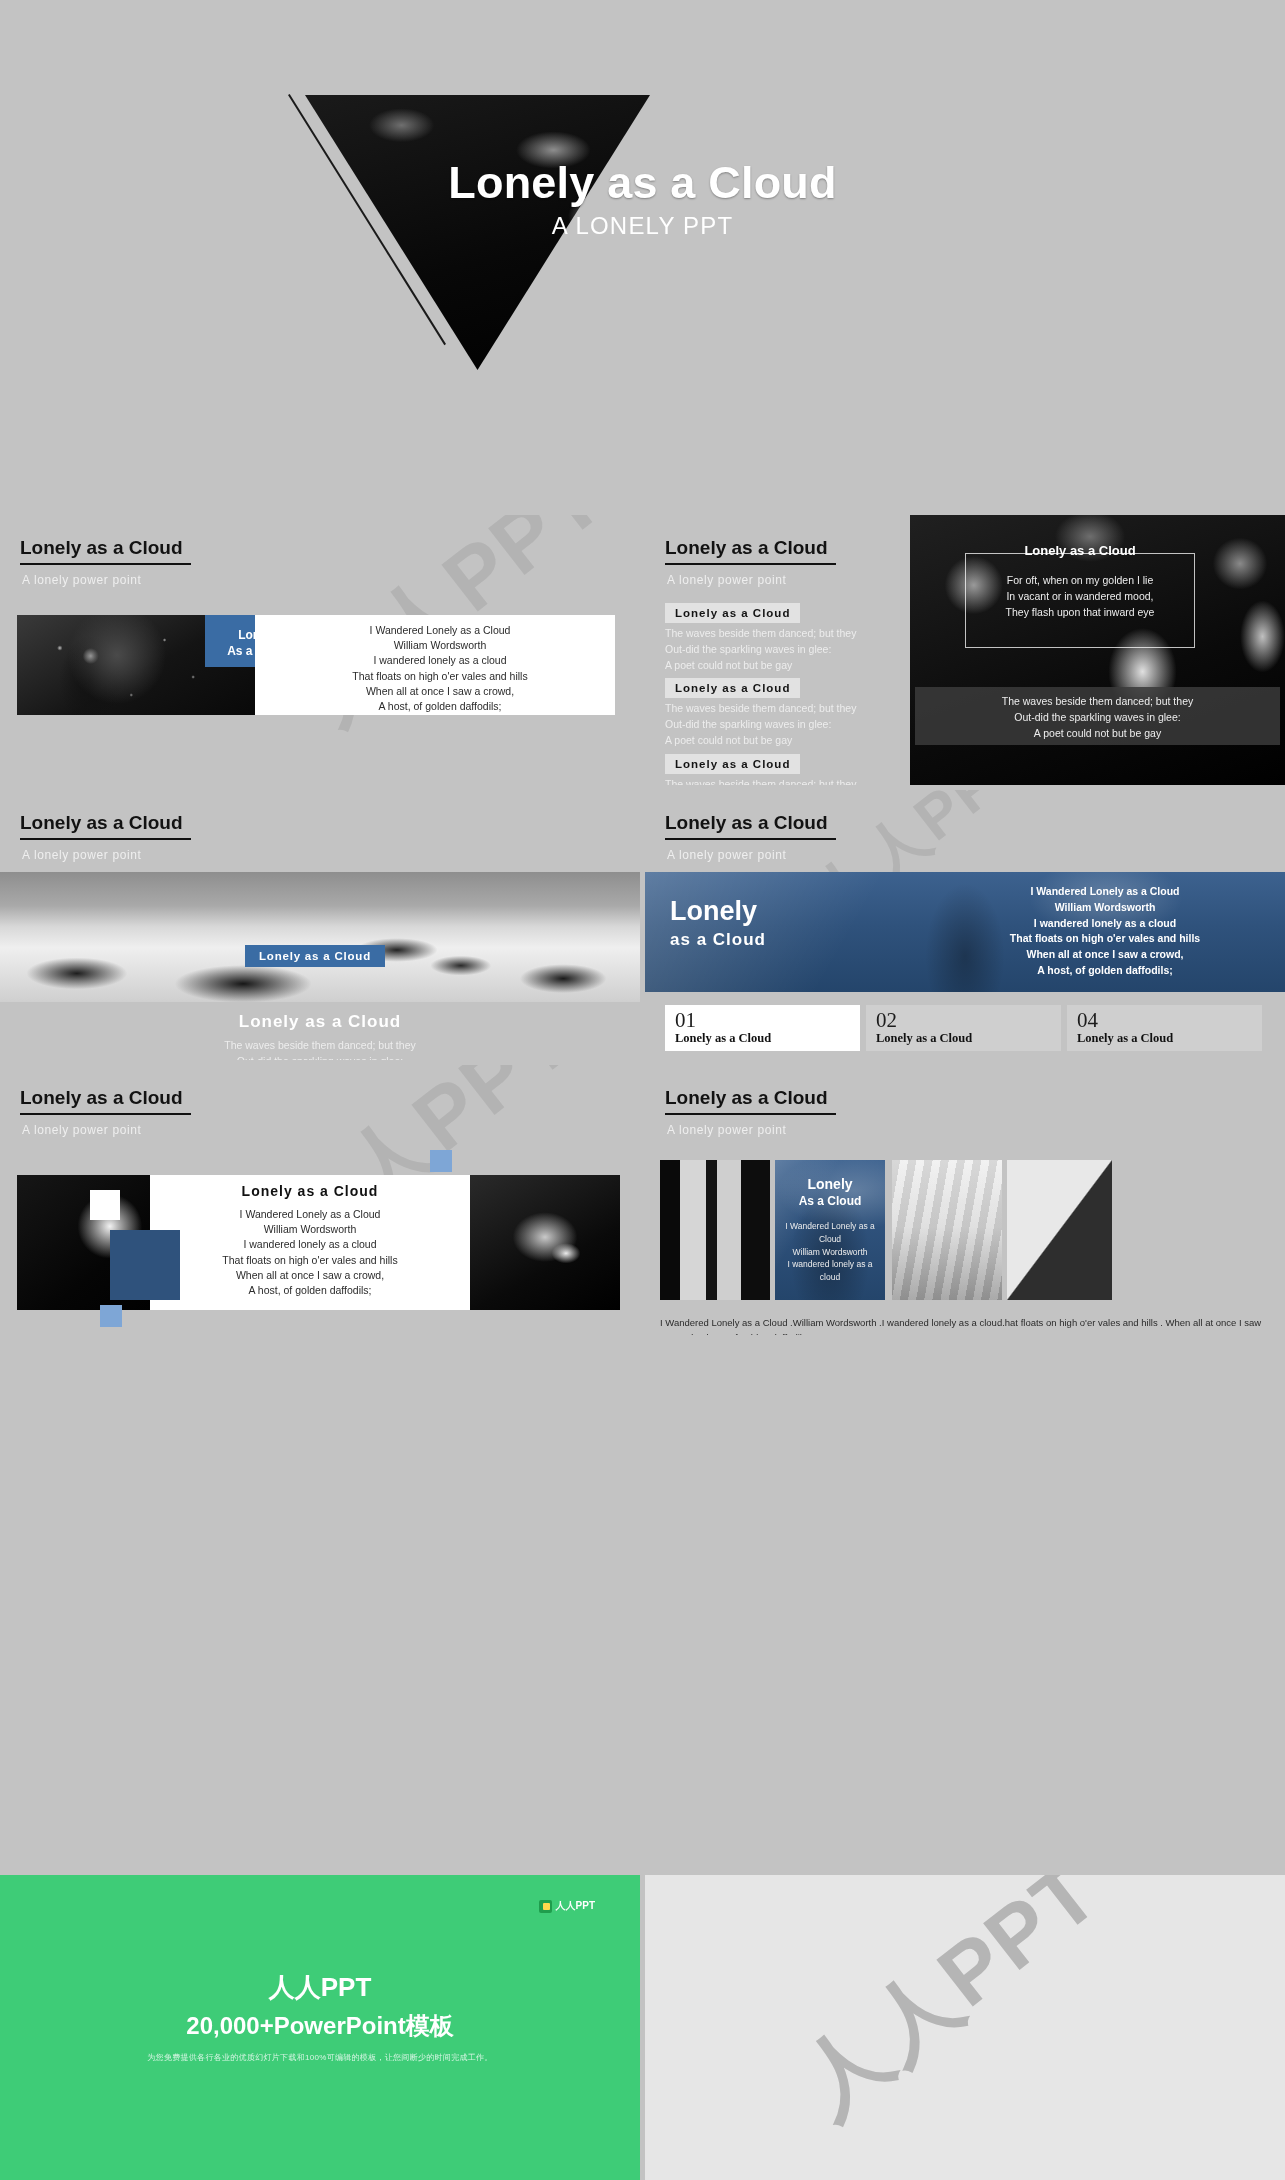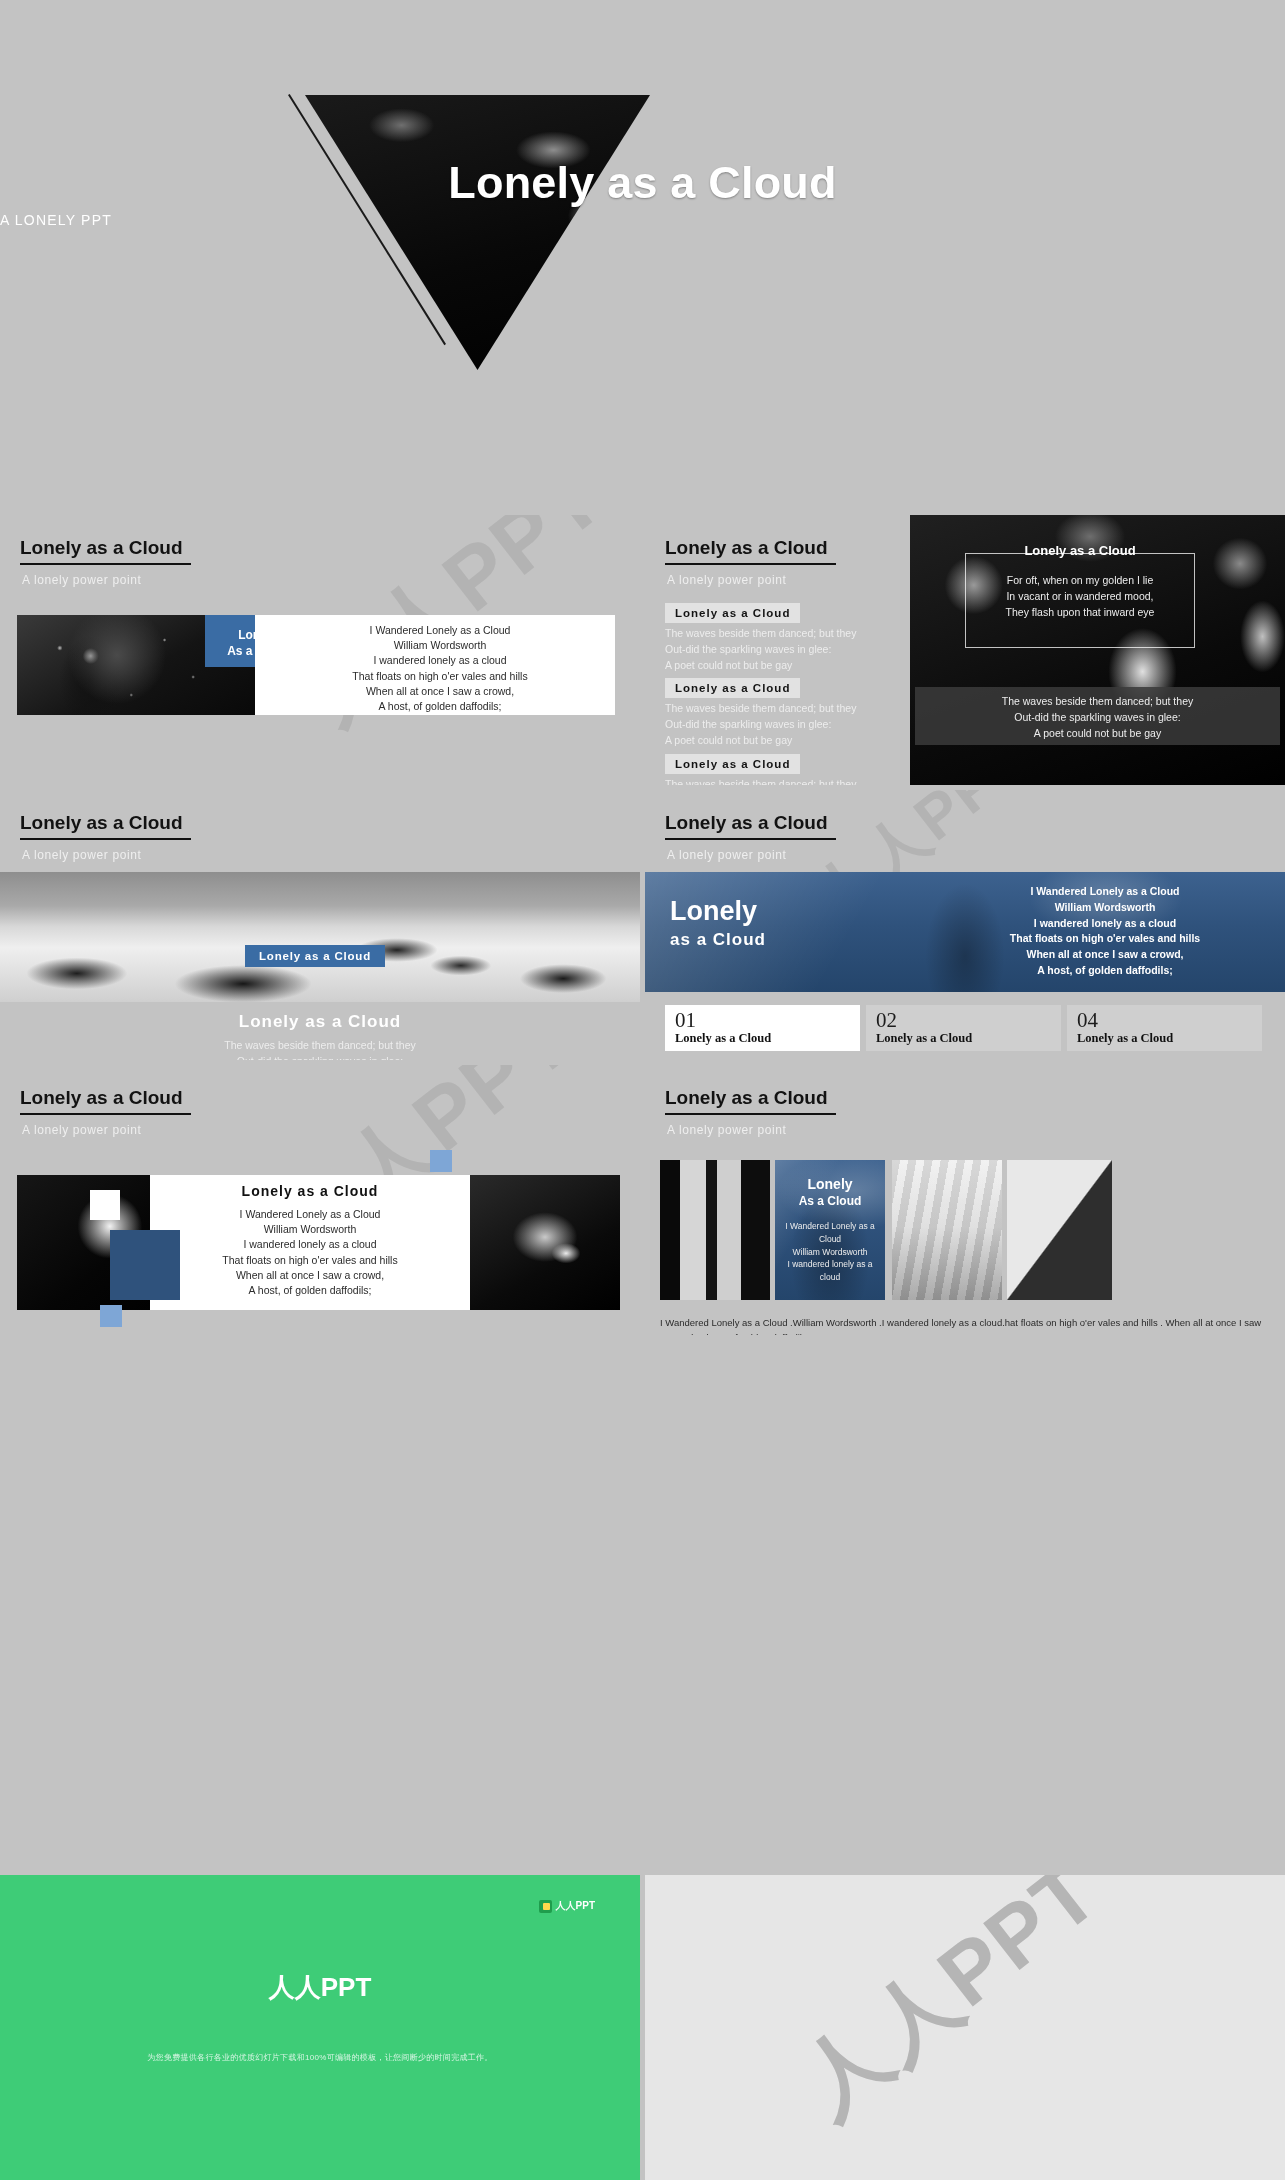--- a/index.html
+++ b/index.html
@@ -26,22 +26,22 @@
   .hero-line {
     position:absolute; left:288px; top:95px; width:2px; height:295px;
     background:#1a1a1a; transform:rotate(-32deg); transform-origin: top left;
   }
   .hero-title {
     position:absolute; left:0; top:157px; width:1285px; text-align:center;
     font-size:45px; font-weight:700; color:#fff; letter-spacing:.2px;
     text-shadow:0 1px 2px rgba(0,0,0,.35);
   }
   .hero-sub {
-    position:absolute; left:0; top:212px; width:1285px; 
-    font-size:14px; font-weight:400; color:#fff; letter-spacing:1.2px;
+    position:absolute; left:0; top:212px; width:1285px; text-align:center;
+    font-size:24px; font-weight:400; color:#fff; letter-spacing:1.2px;
   }
 
   
   .grid { position:absolute; left:0; top:515px; width:1285px; }
   .row { display:flex; gap:5px; margin-bottom:5px; }
   .slide { width:640px; height:270px; background:#c3c3c3; position:relative; overflow:hidden; }
   .slide.right { width:640px; }
 
   .s-title {
     position:absolute; left:20px; top:22px;
@@ -342,18 +342,19 @@
   </div>
 </div>
 
 <div class="footer">
   <div class="foot-green">
     <div class="brand-logo">
       <span class="mark"></span>
       <span class="txt">人人PPT</span>
     </div>
     <div class="foot-title">人人PPT</div>
+    <div class="foot-sub">20,000+PowerPoint模板</div>
     <div class="foot-fine">为您免费提供各行各业的优质幻灯片下载和100%可编辑的模板，让您间断少的时间完成工作。</div>
   </div>
   <div class="foot-grey">
     <div class="wm wm-big" style="left:130px; top:55px;">人人PPT</div>
   </div>
 </div>
 
 </body></html>

